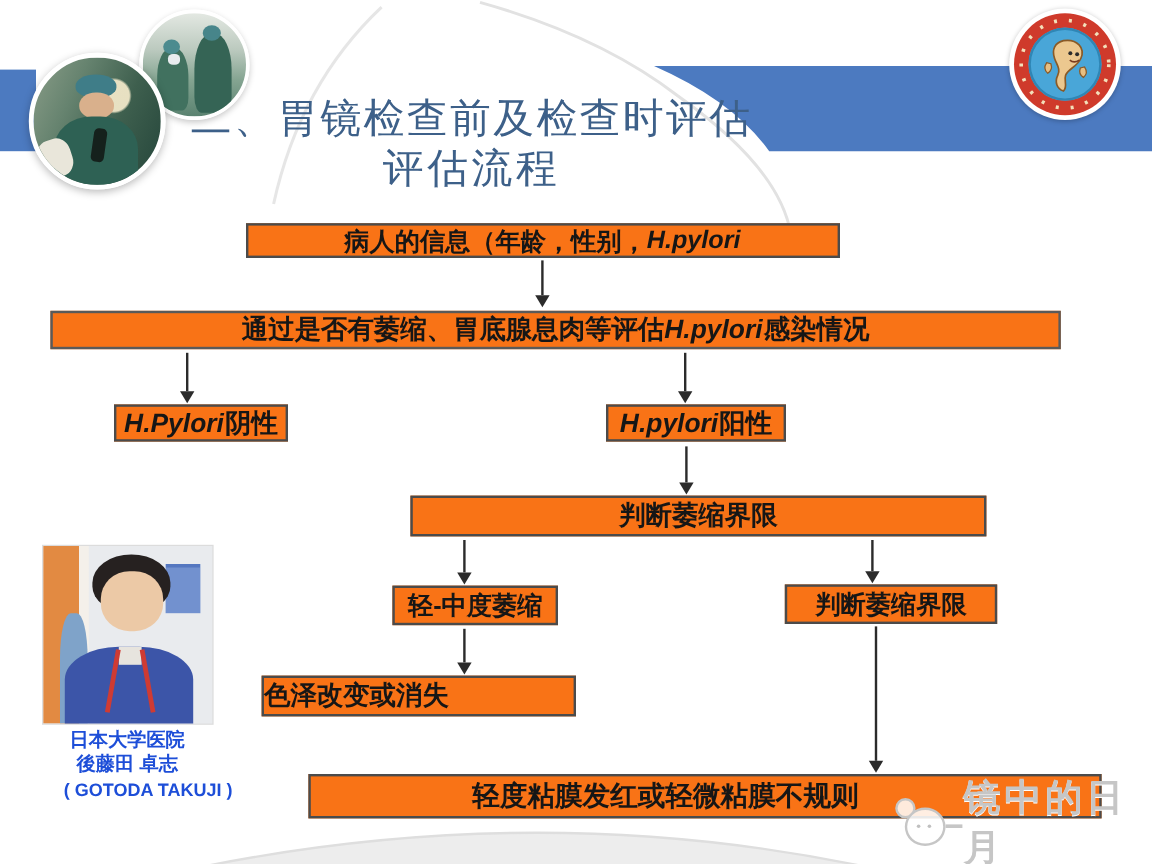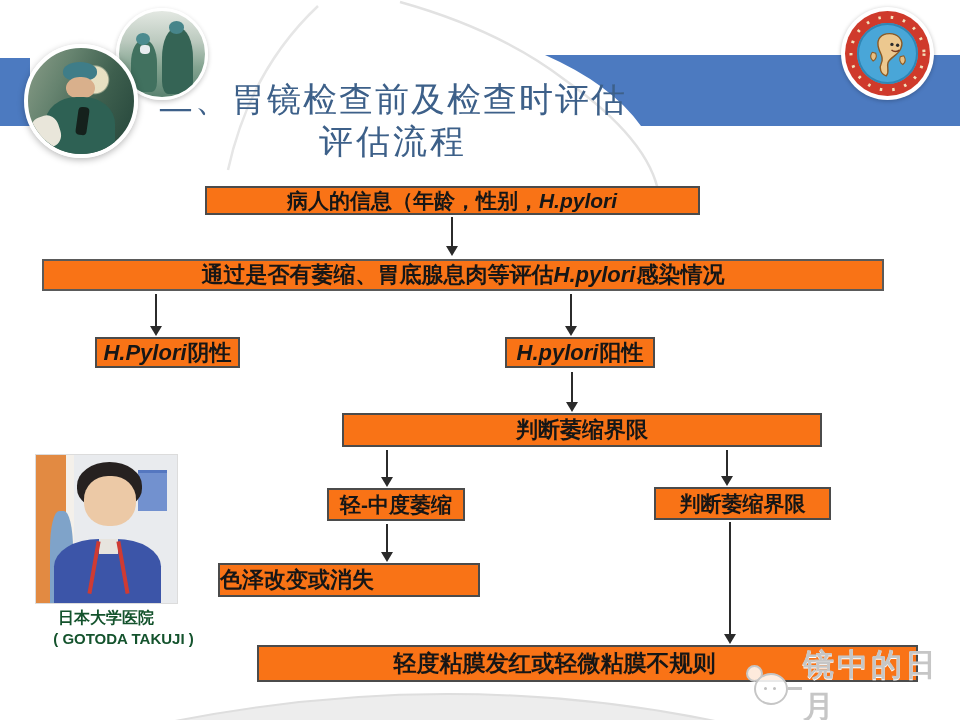--- a/index.html
+++ b/index.html
@@ -45,21 +45,21 @@
     box-shadow:inset 0 3px 0 #5577c0;}
   .portrait .nurse{position:absolute;left:10%;top:38%;width:16%;height:62%;background:#7fa3c9;border-radius:40% 40% 0 0;}
   .portrait .hair{position:absolute;left:29%;top:5%;width:46%;height:32%;background:#262120;border-radius:50% 50% 45% 45%;}
   .portrait .face{position:absolute;left:34%;top:14%;width:37%;height:34%;background:#ecc9a6;border-radius:46%;}
   .portrait .body{position:absolute;left:13%;top:57%;width:76%;height:44%;background:#3c55a8;border-radius:42% 42% 0 0;}
   .portrait .vneck{position:absolute;left:45%;top:57%;width:13%;height:10%;background:#e7e4de;}
   .portrait .lan1,.portrait .lan2{position:absolute;top:58%;width:4px;height:36%;background:#cf3b33;}
   .portrait .lan1{left:40%;transform:rotate(10deg);}
   .portrait .lan2{left:60%;transform:rotate(-10deg);}
   .caption{position:absolute;left:0px;top:608px;width:212px;z-index:4;text-align:center;
-    font-weight:bold;color:#14532d;}
+    font-weight:bold;color:#1d4ed8;}
   .caption .c1,.caption .c2{font-size:16px;line-height:20px;}
   .caption .c3{font-size:15px;line-height:21px;letter-spacing:0;padding-left:35px;}
   
   .logo{position:absolute;left:841px;top:7px;width:93px;height:93px;z-index:6;border-radius:50%;
     background:#fff;box-shadow:0 1px 4px rgba(0,0,0,.25);display:flex;align-items:center;justify-content:center;}
   .logo .ring{width:85px;height:85px;border-radius:50%;background:#cf3a2b;display:flex;align-items:center;justify-content:center;position:relative;}
   .logo .disc{width:61px;height:61px;border-radius:50%;background:#49a6d8;overflow:hidden;display:flex;align-items:center;justify-content:center;box-shadow:inset 0 0 0 2px #2f86b5;}
   .logo svg{display:block;}
   
   .fbox{position:absolute;z-index:3;box-sizing:border-box;background:#f97316;border:2px solid #4b4b4b;
@@ -178,20 +178,21 @@
     <div class="sign"></div>
     <div class="hair"></div>
     <div class="face"></div>
     <div class="body"></div>
     <div class="vneck"></div>
     <div class="lan1"></div>
     <div class="lan2"></div>
   </div>
   <div class="caption">
     <div class="c1">日本大学医院</div>
+    <div class="c2">後藤田 卓志</div>
     <div class="c3">( GOTODA TAKUJI )</div>
   </div>
 
   <div class="watermark">
     <div class="wm-icon">
       <div class="wm-ear"></div>
       <div class="wm-head">
         <div class="wm-eye1"></div>
         <div class="wm-eye2"></div>
       </div>

